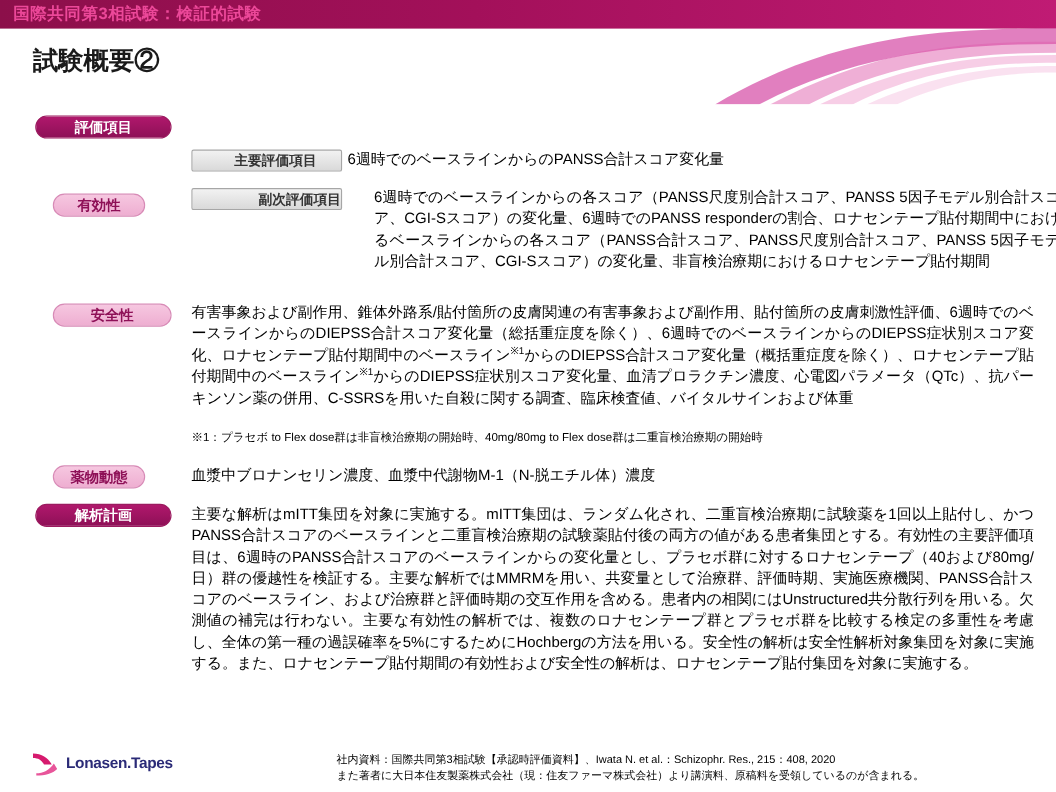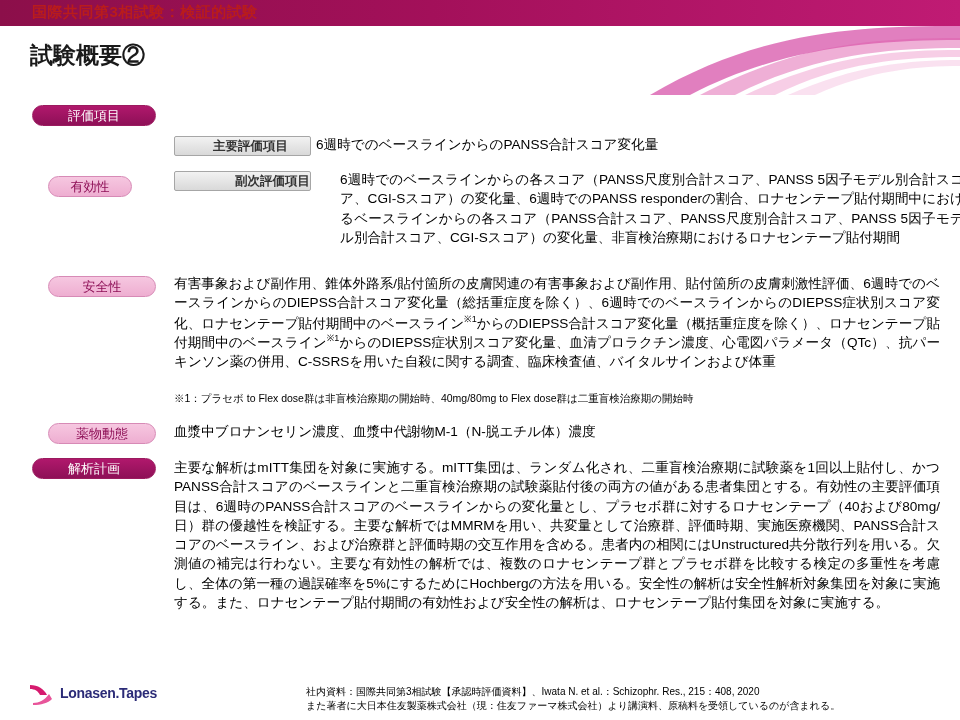--- a/index.html
+++ b/index.html
@@ -20,25 +20,24 @@
     position: absolute;
     top: 0; left: 0;
     width: 960px;
     height: 26px;
     background: linear-gradient(to right, #8c0f4a 0%, #a3105a 45%, #c01b74 100%);
   }
   .header-title {
     position: absolute;
     top: 3px;
     left: 12px;
-    color: #b91c1c;
+    color: #ec4899;
     font-size: 15px;
     font-weight: bold;
     letter-spacing: 0.5px;
-    margin-left: 20px;
   }
   .header-swoosh {
     position: absolute;
     top: 0;
     right: 0;
     width: 430px;
     height: 95px;
     overflow: hidden;
     pointer-events: none;
   }
@@ -53,21 +52,21 @@
   }
 
   
   .pill {
     position: absolute;
     box-sizing: border-box;
     height: 21px;
     line-height: 19px;
     text-align: center;
     font-size: 13px;
-    font-weight: normal;
+    font-weight: bold;
     border-radius: 11px;
     color: #ffffff;
     border: 1px solid #9b1b5f;
   }
   .pill.dark {
     background: linear-gradient(to bottom, #b0186c 0%, #8e1057 100%);
     color: #ffffff;
   }
   .pill.light {
     background: linear-gradient(to bottom, #f6c7e0 0%, #eeaed1 100%);
@@ -166,21 +165,21 @@
 
 <div class="sublabel" style="left:174px; top:171px; width:137px;text-align:right;">副次評価項目</div>
 <div class="body-text" style="left:316px; top:170px; width:624px;margin-left:24px;">6週時でのベースラインからの各スコア（PANSS尺度別合計スコア、PANSS 5因子モデル別合計スコア、CGI-Sスコア）の変化量、6週時でのPANSS responderの割合、ロナセンテープ貼付期間中におけるベースラインからの各スコア（PANSS合計スコア、PANSS尺度別合計スコア、PANSS 5因子モデル別合計スコア、CGI-Sスコア）の変化量、非盲検治療期におけるロナセンテープ貼付期間</div>
 
 <div class="pill light" style="left:48px; top:276px; width:108px;">安全性</div>
 <div class="body-text" style="left:174px; top:274px; width:766px;">
   <span>有害事象および副作用、錐体外路系/貼付箇所の皮膚関連の有害事象および副作用、貼付箇所の皮膚刺激性評価、6週時でのベースラインからのDIEPSS合計スコア変化量（総括重症度を除く）、6週時でのベースラインからのDIEPSS症状別スコア変化、ロナセンテープ貼付期間中のベースライン</span><sup class="mark">※1</sup><span>からのDIEPSS合計スコア変化量（概括重症度を除く）、ロナセンテープ貼付期間中のベースライン</span><sup class="mark">※1</sup><span>からのDIEPSS症状別スコア変化量、血清プロラクチン濃度、心電図パラメータ（QTc）、抗パーキンソン薬の併用、C-SSRSを用いた自殺に関する調査、臨床検査値、バイタルサインおよび体重</span>
 </div>
 <div class="small-note" style="left:174px; top:392px; width:766px;">※1：プラセボ to Flex dose群は非盲検治療期の開始時、40mg/80mg to Flex dose群は二重盲検治療期の開始時</div>
 
-<div class="pill light" style="left:48px; top:423px; width:108px;">薬物動態</div>
+<div class="pill light" style="left:48px; top:423px; width:84px;">薬物動態</div>
 <div class="body-text" style="left:174px; top:422px; width:700px; text-align:left;">血漿中ブロナンセリン濃度、血漿中代謝物M-1（N-脱エチル体）濃度</div>
 
 <div class="pill dark" style="left:32px; top:458px; width:124px;">解析計画</div>
 <div class="body-text" style="left:174px; top:458px; width:766px;">主要な解析はmITT集団を対象に実施する。mITT集団は、ランダム化され、二重盲検治療期に試験薬を1回以上貼付し、かつPANSS合計スコアのベースラインと二重盲検治療期の試験薬貼付後の両方の値がある患者集団とする。有効性の主要評価項目は、6週時のPANSS合計スコアのベースラインからの変化量とし、プラセボ群に対するロナセンテープ（40および80mg/日）群の優越性を検証する。主要な解析ではMMRMを用い、共変量として治療群、評価時期、実施医療機関、PANSS合計スコアのベースライン、および治療群と評価時期の交互作用を含める。患者内の相関にはUnstructured共分散行列を用いる。欠測値の補完は行わない。主要な有効性の解析では、複数のロナセンテープ群とプラセボ群を比較する検定の多重性を考慮し、全体の第一種の過誤確率を5%にするためにHochbergの方法を用いる。安全性の解析は安全性解析対象集団を対象に実施する。また、ロナセンテープ貼付期間の有効性および安全性の解析は、ロナセンテープ貼付集団を対象に実施する。</div>
 
 <div class="footer-logo">
   <span class="footer-logo-mark">
     <svg width="26" height="26" viewBox="0 0 26 26" xmlns="http://www.w3.org/2000/svg">
       <path d="M2,23 L2,5 C10,5 16,9 19,15 L12,15 C10,11 7,9 2,9 Z" fill="#d61a6e"></path>
       <path d="M5,23 C11,23 17,20 21,14 L24,19 C20,23 13,25 5,25 Z" fill="#e8559a"></path>

